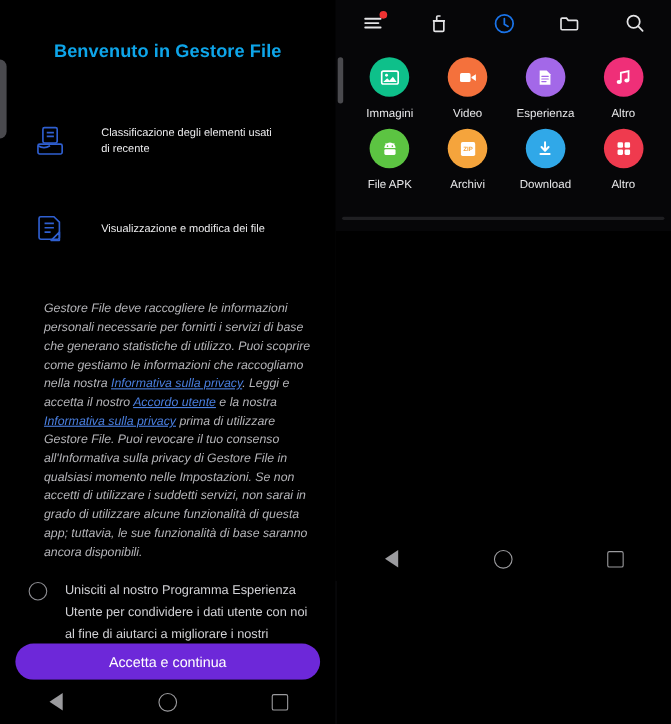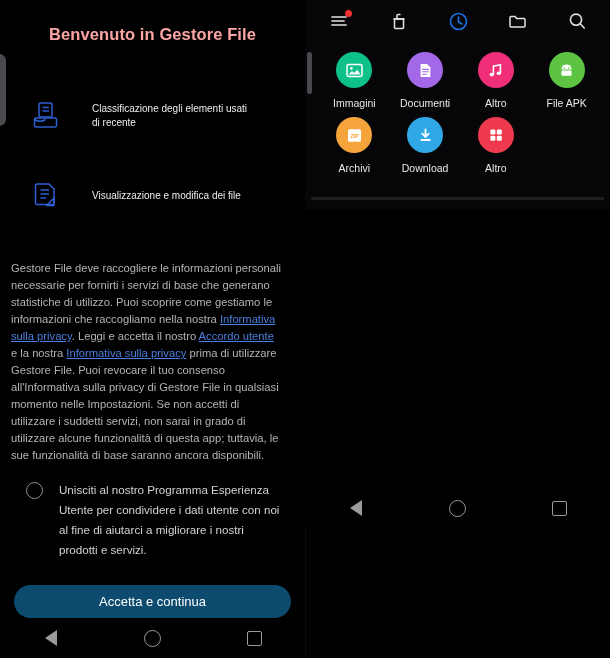--- a/index.html
+++ b/index.html
@@ -14,58 +14,58 @@
   
   .pane-left{
     position:relative;width:305px;height:658px;background:#000;
     box-sizing:border-box;overflow:hidden;
   }
   .scroll-handle-left{
     position:absolute;left:-7px;top:54px;width:13px;height:72px;
     background:#4a4a4e;border-radius:7px;
   }
   .welcome-title{
-    margin:3px;padding:22px 20px 0 20px;text-align:center;
-    font-size:16.5px;font-weight:600;color:#fca5a5;letter-spacing:.1px;
+    margin:16px;padding:22px 20px 0 20px;text-align:center;
+    font-size:16.5px;font-weight:600;color:#0ea5e9;letter-spacing:.1px;
   }
   .welcome-sub{
     margin:0;padding:14px 22px 0 22px;text-align:left;
     font-size:12.4px;line-height:1.52;color:#b9b9bc;
   }
   .features{margin:0;padding:0;list-style:none;margin-top:50px;}
   .feature{
     display:flex;align-items:center;padding:0 22px;margin-bottom:36px;
   }
   .feature-ico{
     width:46px;min-width:46px;height:44px;display:flex;align-items:center;justify-content:center;
   }
   .feature-ico svg{display:block;}
   .feature-label{
     margin-left:24px;font-size:10px;line-height:1.45;color:#ececee;max-width:160px;
   }
 
   .privacy{
-    padding:6px 22px 0 11px;font-size:11.2px;line-height:1.52;color:#b4b4b8;text-align:left;
+    padding:6px 22px 0 40px;font-size:11.2px;line-height:1.52;color:#b4b4b8;text-align:left;font-style:italic;
   }
   .privacy a{color:#4a7fe0;text-decoration:underline;}
 
   .optin{
     display:flex;align-items:flex-start;padding:16px 22px 0 26px;
   }
   .radio{
     width:15px;height:15px;min-width:15px;border:1.4px solid #8d8d92;border-radius:50%;
     margin-top:2px;background:transparent;
   }
   .optin-label{
     margin-left:16px;font-size:11.6px;line-height:1.72;color:#d2d2d6;
   }
 
   .accept-btn{
     position:absolute;left:14px;bottom:40px;width:277px;height:33px;
-    border:none;border-radius:17px;background:#0c4a6e;
+    border:none;border-radius:17px;background:#6d28d9;
     color:#fff;font-size:13px;font-family:inherit;cursor:pointer;
     display:flex;align-items:center;justify-content:center;
   }
 
   
   .pane-right{
     position:relative;width:305px;height:528px;background:#000;overflow:hidden;
   }
   .rp-content{position:absolute;left:0;top:0;width:305px;height:210px;background:#060608;}
   .scroll-handle-right{
@@ -219,33 +219,42 @@
           <span class="gicon" style="background:#0ec08a">
             <svg width="19" height="19" viewBox="0 0 19 19" fill="#fff">
               <rect x="2" y="3.6" width="15" height="11.8" rx="1.6" fill="none" stroke="#fff" stroke-width="1.5"></rect>
               <circle cx="6.4" cy="7.4" r="1.3"></circle>
               <path d="M3.4 13.6 l3.6-3.5 2.1 2 3.1-3.3 3.4 4.8z"></path>
             </svg>
           </span>
           <span class="glabel">Immagini</span>
         </div>
 
+        <div class="gcell">
+          <span class="gicon" style="background:#f4713c">
+            <svg width="19" height="19" viewBox="0 0 19 19" fill="#fff">
+              <rect x="2.2" y="5.4" width="9.6" height="8.2" rx="1.5"></rect>
+              <path d="M12.6 9 l4-2.6 v6.2 l-4-2.6z"></path>
+            </svg>
+          </span>
+          <span class="glabel">Video</span>
+        </div>
 
         <div class="gcell">
           <span class="gicon" style="background:#a368e8">
             <svg width="19" height="19" viewBox="0 0 19 19">
               <path d="M4.6 3 h6.4 l3.4 3.4 v9.6 h-9.8 z" fill="#fff"></path>
               <g stroke="#a368e8" stroke-width="1.1" stroke-linecap="round">
                 <line x1="6.6" y1="8.4" x2="12.4" y2="8.4"></line>
                 <line x1="6.6" y1="10.8" x2="12.4" y2="10.8"></line>
                 <line x1="6.6" y1="13.2" x2="10.4" y2="13.2"></line>
               </g>
             </svg>
           </span>
-          <span class="glabel">Documenti</span>
+          <span class="glabel">Esperienza</span>
         </div>
 
         <div class="gcell">
           <span class="gicon" style="background:#ef2f78">
             <svg width="19" height="19" viewBox="0 0 19 19" fill="#fff">
               <path d="M7.4 13.4 V5.2 l7-1.5 v8.1" fill="none" stroke="#fff" stroke-width="1.6" stroke-linecap="round"></path>
               <ellipse cx="5.8" cy="13.6" rx="2.2" ry="1.8"></ellipse>
               <ellipse cx="12.8" cy="12.2" rx="2.2" ry="1.8"></ellipse>
             </svg>
           </span>

